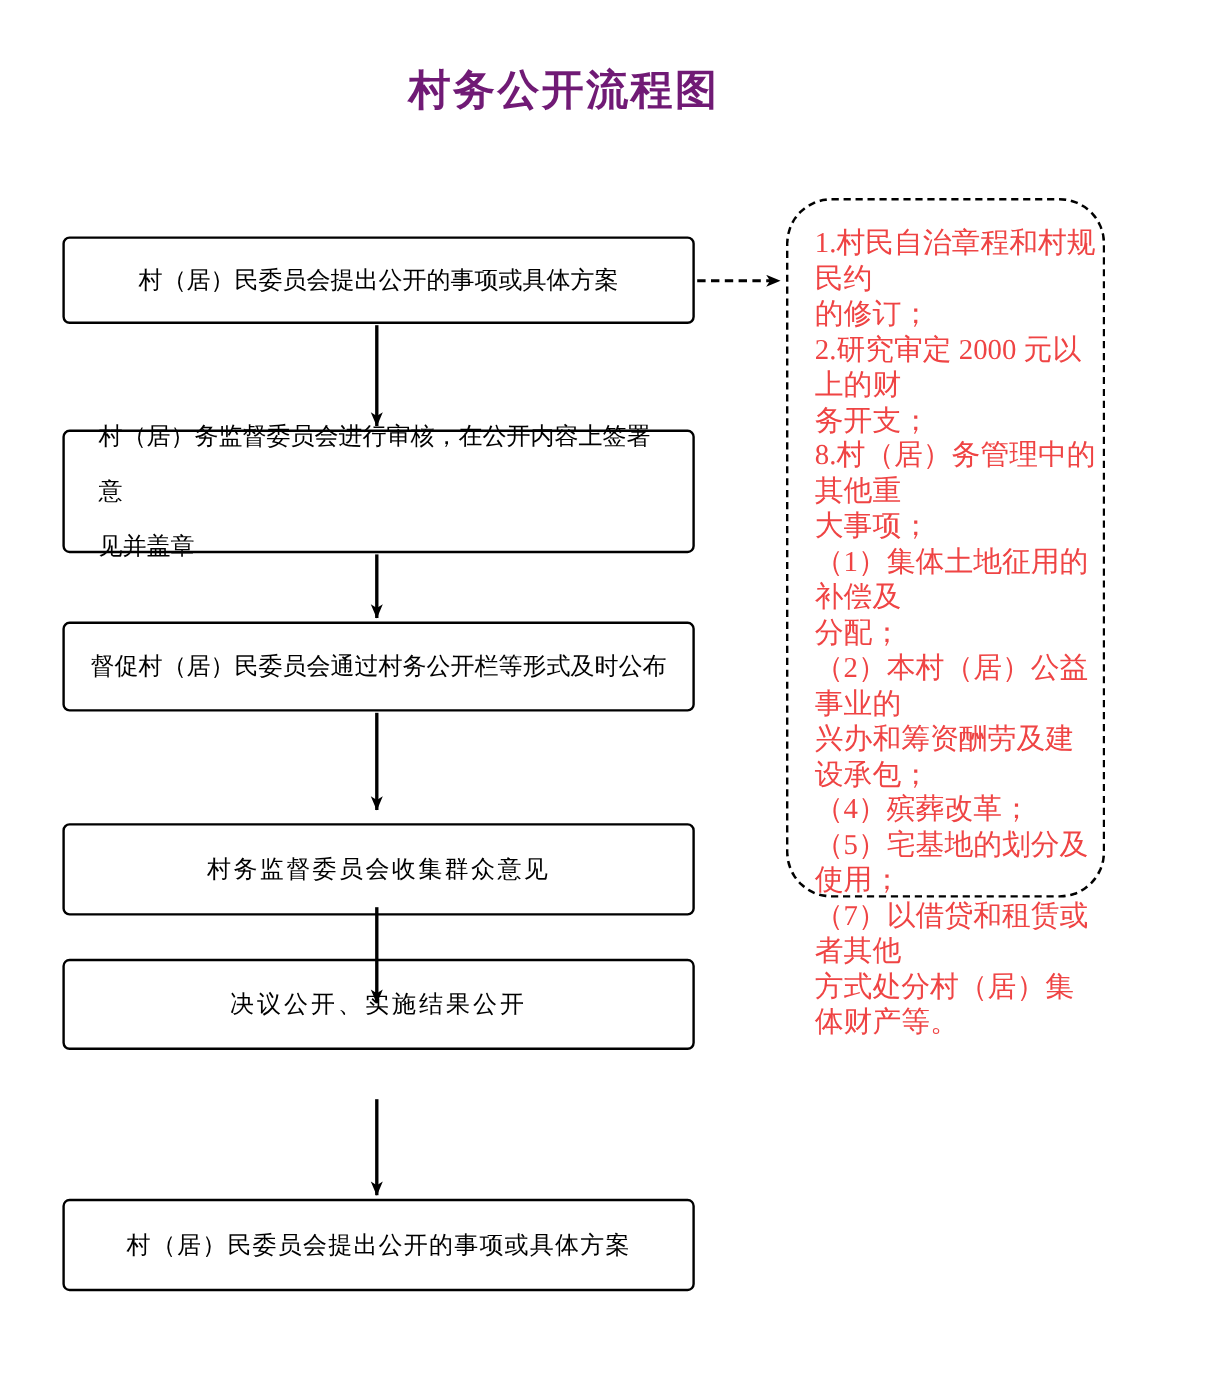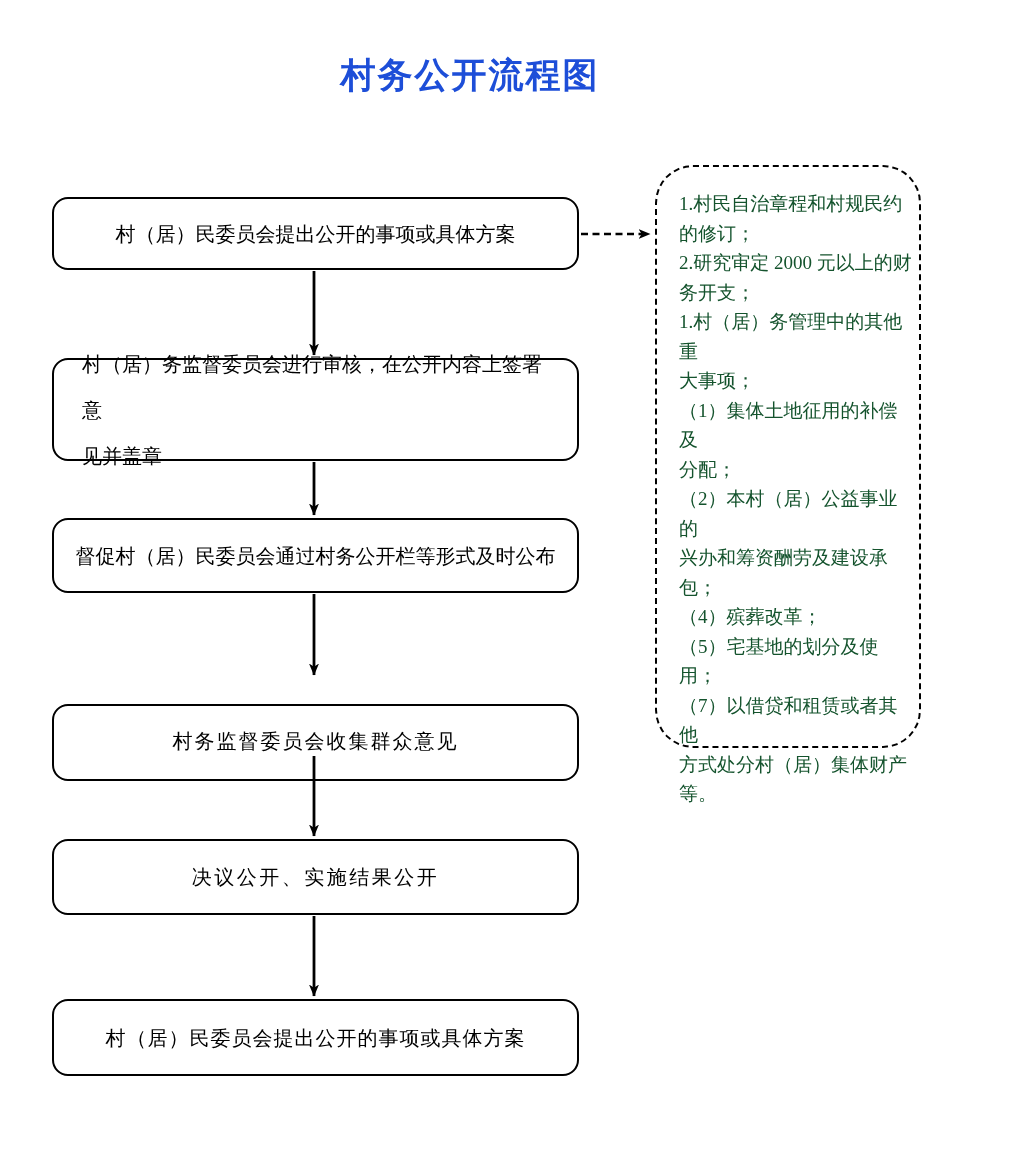--- a/index.html
+++ b/index.html
@@ -14,68 +14,68 @@
   }
   .title {
     position: absolute;
     left: 0;
     top: 52px;
     width: 940px;
     text-align: center;
     font-size: 35px;
     font-weight: bold;
     letter-spacing: 2px;
-    color: #1d4ed8;
+    color: #701a75;
   }
   .flow-box {
     position: absolute;
     left: 52px;
     width: 527px;
     box-sizing: border-box;
     border: 2.5px solid #000000;
-    border-radius: 16px;
+    border-radius: 6px;
     background: #ffffff;
     display: flex;
     align-items: center;
     justify-content: center;
     text-align: center;
     font-size: 20px;
     line-height: 1.4;
     white-space: pre-line;
   }
   #box1 { top: 197px; height: 73px; }
   #box2 {
     top: 358px; height: 103px;
     justify-content: flex-start;
     text-align: left;
     padding: 0 20px 0 28px;
     line-height: 46px;
   }
   #box3 { top: 518px; height: 75px; text-align: center; }
-  #box4 { top: 704px; height: 77px; letter-spacing: 2px; font-family: Liberation Mono, monospace; }
-  #box5 { top: 839px; height: 76px; letter-spacing: 2.5px; }
+  #box4 { top: 686px; height: 77px; letter-spacing: 2px; }
+  #box5 { top: 799px; height: 76px; letter-spacing: 2.5px; }
   #box6 { top: 999px; height: 77px; letter-spacing: 1px; }
 
   .side-box {
     position: absolute;
     left: 655px;
     top: 165px;
     width: 266px;
     height: 583px;
     box-sizing: border-box;
     border: 2.2px dashed #000000;
     border-radius: 38px;
     padding: 22px 4px 0 22px;
     background: #ffffff;
   }
   .side-item {
-    font-size: 19px;
+    font-size: 24px;
     line-height: 29.5px;
     white-space: pre-line;
-    color: #14532d;
+    color: #ef4444;
   }
   .connectors {
     position: absolute;
     left: 0;
     top: 0;
     pointer-events: none;
   }
 </style>
 </head>
 <body>
@@ -90,21 +90,21 @@
   <div class="flow-box" id="box3">督促村（居）民委员会通过村务公开栏等形式及时公布</div>
   <div class="flow-box" id="box4">村务监督委员会收集群众意见</div>
   <div class="flow-box" id="box5">决议公开、实施结果公开</div>
   <div class="flow-box" id="box6">村（居）民委员会提出公开的事项或具体方案</div>
 
   <div class="side-box">
     <div class="side-item">1.村民自治章程和村规民约
 的修订；</div>
     <div class="side-item">2.研究审定 2000 元以上的财
 务开支；</div>
-    <div class="side-item">1.村（居）务管理中的其他重
+    <div class="side-item">8.村（居）务管理中的其他重
 大事项；</div>
     <div class="side-item">（1）集体土地征用的补偿及
 分配；</div>
     <div class="side-item">（2）本村（居）公益事业的
 兴办和筹资酬劳及建设承包；</div>
     <div class="side-item">（4）殡葬改革；</div>
     <div class="side-item">（5）宅基地的划分及使用；</div>
     <div class="side-item">（7）以借贷和租赁或者其他
 方式处分村（居）集体财产等。</div>
   </div>

